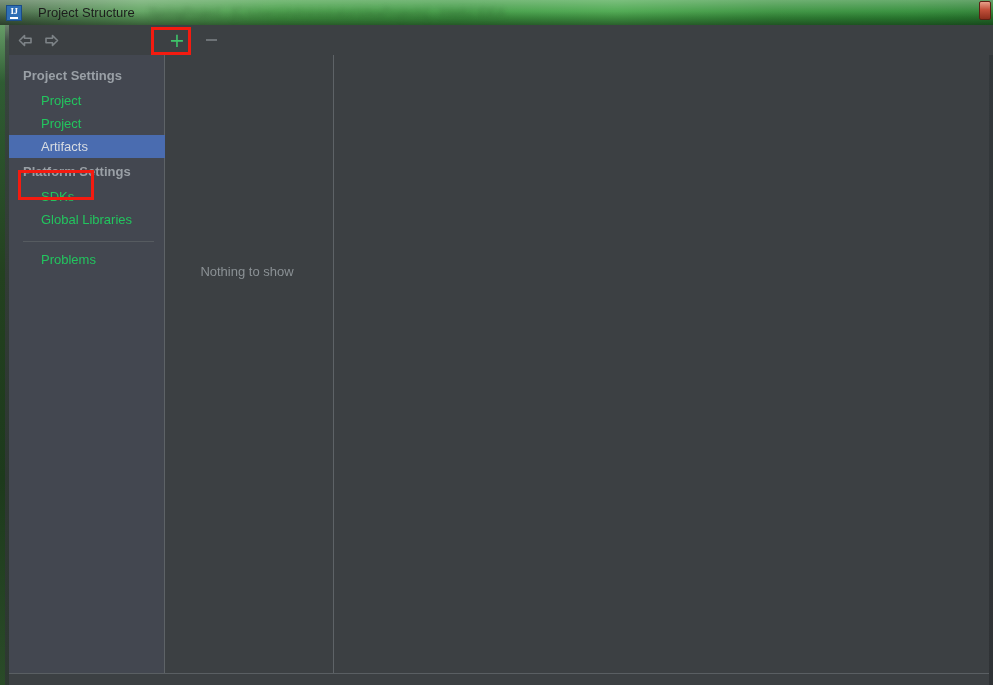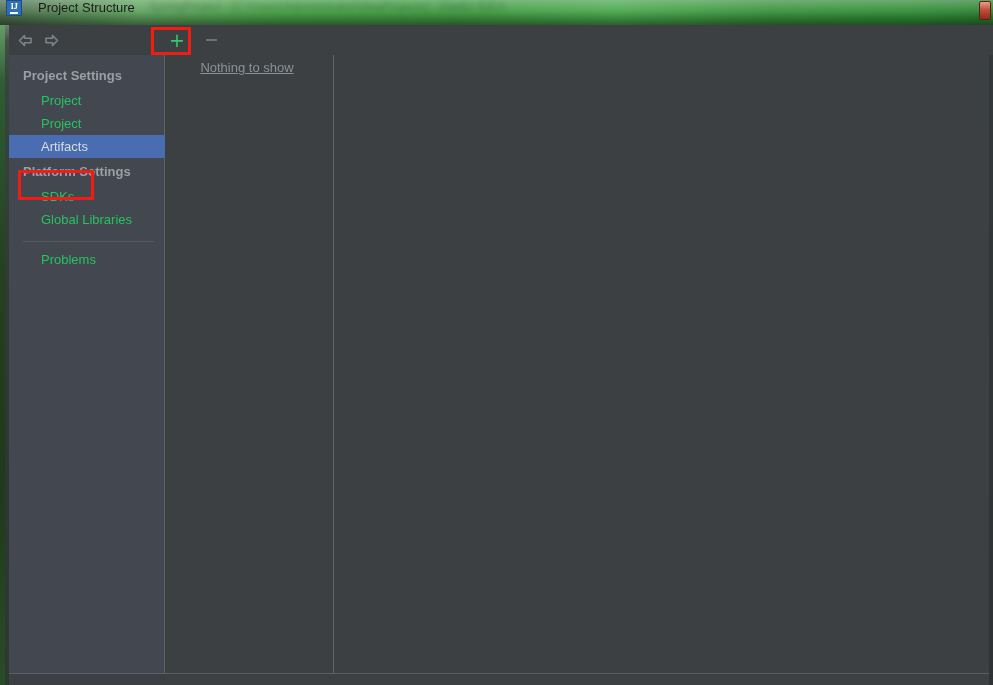--- a/index.html
+++ b/index.html
@@ -71,20 +71,21 @@
       linear-gradient(90deg,
         #4b6b4c 0%,
         #5fa35f 14%,
         #46a047 28%,
         #3f9a43 46%,
         #49a74c 62%,
         #37913c 78%,
         #2f8c36 92%,
         #2a7f31 100%);
     display: flex;
+    align-items: center;
     z-index: 10;
     overflow: hidden;
   }
   .title-icon {
     width: 16px; height: 16px;
     margin-left: 6px;
     background: #2f6fb5;
     border: 1px solid #1b4c86;
     display: flex;
     align-items: center;
@@ -216,24 +217,24 @@
   .middle-pane {
     position: absolute;
     left: 161px; top: 30px;
     width: 173px; height: 643px;
     background: #3c4043;
     border-right: 1px solid #5e6367;
     z-index: 4;
     padding-top: 30px;
   }
   .nothing-to-show {
+    margin-top: 204px;
     text-align: center;
     color: #8b9195;
     font-size: 13px;
-    text-decoration: underline;
   }
 
   .right-pane {
     position: absolute;
     left: 335px; top: 30px;
     width: 654px; height: 643px;
     background: #3c4043;
     z-index: 3;
   }
 

